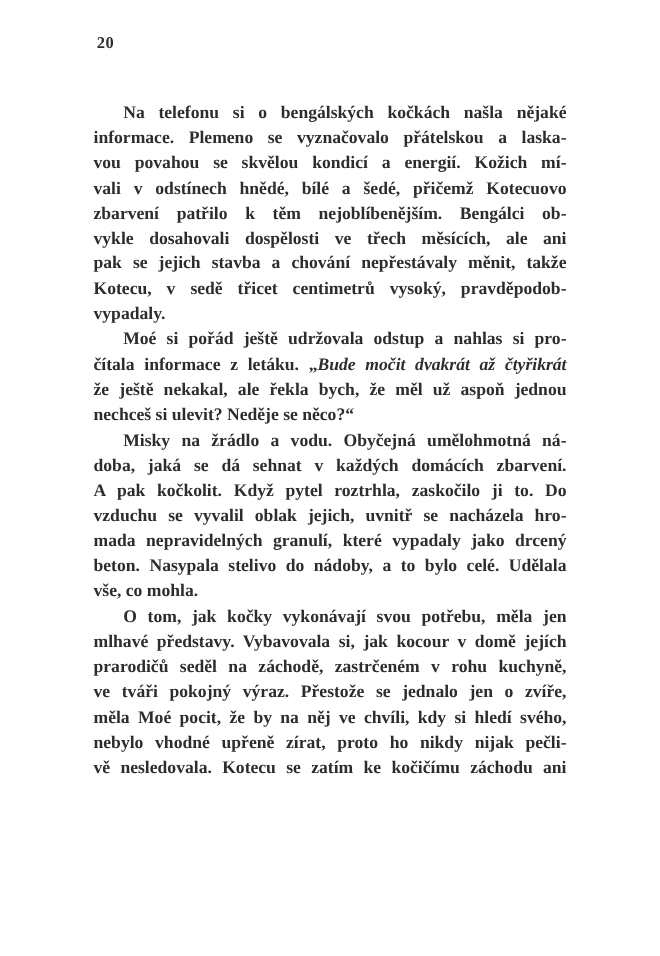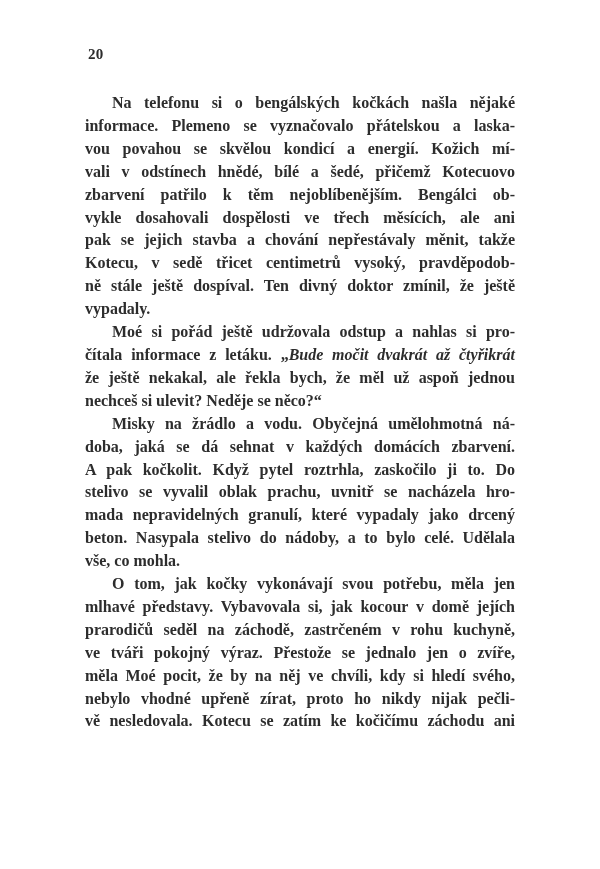--- a/index.html
+++ b/index.html
@@ -15,21 +15,21 @@
     overflow: hidden;
   }
   .book-page {
     position: absolute;
     inset: 0;
     background: #ffffff;
   }
   .page-number {
     position: absolute;
     left: 88px;
-    top: 46px;
+    top: 32px;
     font-size: 15px;
     font-weight: 700;
     color: #2d2d2d;
     letter-spacing: 0.3px;
   }
   .body-text {
     position: absolute;
     left: 85px;
     top: 92px;
     width: 430px;
@@ -63,34 +63,33 @@
   <div class="body-text">
       <div class="paragraph">
         <div class="text-line indent"><span>Na telefonu si o bengálských kočkách našla nějaké</span></div>
         <div class="text-line"><span>informace. Plemeno se vyznačovalo přátelskou a laska-</span></div>
         <div class="text-line"><span>vou povahou se skvělou kondicí a energií. Kožich mí-</span></div>
         <div class="text-line"><span>vali v odstínech hnědé, bílé a šedé, přičemž Kotecuovo</span></div>
         <div class="text-line"><span>zbarvení patřilo k těm nejoblíbenějším. Bengálci ob-</span></div>
         <div class="text-line"><span>vykle dosahovali dospělosti ve třech měsících, ale ani</span></div>
         <div class="text-line"><span>pak se jejich stavba a chování nepřestávaly měnit, takže</span></div>
         <div class="text-line"><span>Kotecu, v sedě třicet centimetrů vysoký, pravděpodob-</span></div>
-        <div class="text-line"><span>ně stále ještě dospíval. Ten divný doktor zmínil, že ještě</span></div>
         <div class="text-line flush"><span>vypadaly.</span></div>
       </div>
       <div class="paragraph">
         <div class="text-line indent"><span>Moé si pořád ještě udržovala odstup a nahlas si pro-</span></div>
         <div class="text-line"><span>čítala informace z letáku. „</span><span class="italic">Bude močit dvakrát až čtyřikrát</span></div>
         <div class="text-line"><span>že ještě nekakal, ale řekla bych, že měl už aspoň jednou</span></div>
         <div class="text-line flush"><span>nechceš si ulevit? Neděje se něco?“</span></div>
       </div>
       <div class="paragraph">
         <div class="text-line indent"><span>Misky na žrádlo a vodu. Obyčejná umělohmotná ná-</span></div>
         <div class="text-line"><span>doba, jaká se dá sehnat v každých domácích zbarvení.</span></div>
         <div class="text-line"><span>A pak kočkolit. Když pytel roztrhla, zaskočilo ji to. Do</span></div>
-        <div class="text-line"><span>stelivo se vyvalil oblak prachu, uvnitř se nacházela hro-</span></div>
+        <div class="text-line"><span>vzduchu se vyvalil oblak jejich, uvnitř se nacházela hro-</span></div>
         <div class="text-line"><span>mada nepravidelných granulí, které vypadaly jako drcený</span></div>
         <div class="text-line"><span>beton. Nasypala stelivo do nádoby, a to bylo celé. Udělala</span></div>
         <div class="text-line flush"><span>vše, co mohla.</span></div>
       </div>
       <div class="paragraph">
         <div class="text-line indent"><span>O tom, jak kočky vykonávají svou potřebu, měla jen</span></div>
         <div class="text-line"><span>mlhavé představy. Vybavovala si, jak kocour v domě jejích</span></div>
         <div class="text-line"><span>prarodičů seděl na záchodě, zastrčeném v rohu kuchyně,</span></div>
         <div class="text-line"><span>ve tváři pokojný výraz. Přestože se jednalo jen o zvíře,</span></div>
         <div class="text-line"><span>měla Moé pocit, že by na něj ve chvíli, kdy si hledí svého,</span></div>

